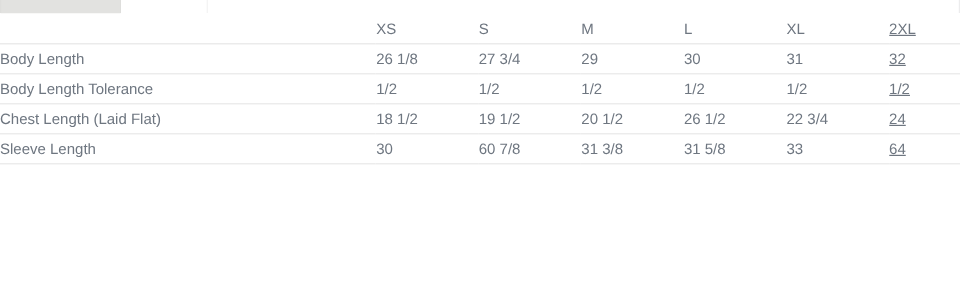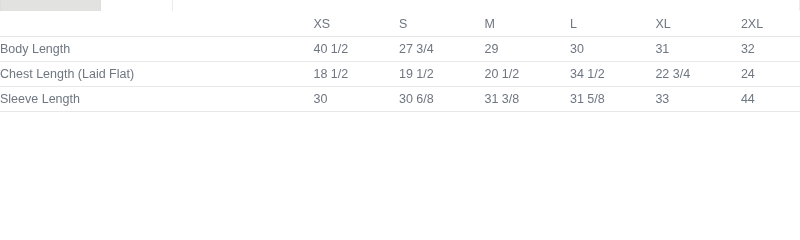--- a/index.html
+++ b/index.html
@@ -95,21 +95,21 @@
     border-bottom: 1px solid #e6e6e6;
     height: 21px;
     line-height: 21px;
     padding-bottom: 1px;
   }
   .size-table tbody td {
     border-bottom: 1px solid #e8e8e8;
   }
   .col-label  { width: 308px; padding-left: 0; }
   .col-size   { width: 84px; }
-  .col-size-last { width: 58px; }
+  .col-size-last { width: 58px; text-decoration: underline; }
   .row-label  { color: #6e7680; }
   .cell-value { color: #6e7680; }
 </style>
 </head>
 <body>
 
 <div class="tab-strip">
   <div class="tab tab-inactive">
     <span class="tab-label"></span>
   </div>
@@ -129,39 +129,48 @@
       <th class="col-size">S</th>
       <th class="col-size">M</th>
       <th class="col-size">L</th>
       <th class="col-size">XL</th>
       <th class="col-size-last">2XL</th>
     </tr>
   </thead>
   <tbody>
     <tr>
       <td class="col-label row-label">Body Length</td>
-      <td class="col-size cell-value">40 1/2</td>
+      <td class="col-size cell-value">26 1/8</td>
       <td class="col-size cell-value">27 3/4</td>
       <td class="col-size cell-value">29</td>
       <td class="col-size cell-value">30</td>
       <td class="col-size cell-value">31</td>
       <td class="col-size-last cell-value">32</td>
     </tr>
     <tr>
+      <td class="col-label row-label">Body Length Tolerance</td>
+      <td class="col-size cell-value">1/2</td>
+      <td class="col-size cell-value">1/2</td>
+      <td class="col-size cell-value">1/2</td>
+      <td class="col-size cell-value">1/2</td>
+      <td class="col-size cell-value">1/2</td>
+      <td class="col-size-last cell-value">1/2</td>
+    </tr>
+    <tr>
       <td class="col-label row-label">Chest Length (Laid Flat)</td>
       <td class="col-size cell-value">18 1/2</td>
       <td class="col-size cell-value">19 1/2</td>
       <td class="col-size cell-value">20 1/2</td>
-      <td class="col-size cell-value">34 1/2</td>
+      <td class="col-size cell-value">26 1/2</td>
       <td class="col-size cell-value">22 3/4</td>
       <td class="col-size-last cell-value">24</td>
     </tr>
     <tr>
       <td class="col-label row-label">Sleeve Length</td>
       <td class="col-size cell-value">30</td>
-      <td class="col-size cell-value">30 6/8</td>
+      <td class="col-size cell-value">60 7/8</td>
       <td class="col-size cell-value">31 3/8</td>
       <td class="col-size cell-value">31 5/8</td>
       <td class="col-size cell-value">33</td>
-      <td class="col-size-last cell-value">44</td>
+      <td class="col-size-last cell-value">64</td>
     </tr>
   </tbody>
 </table>
 
 </body></html>

